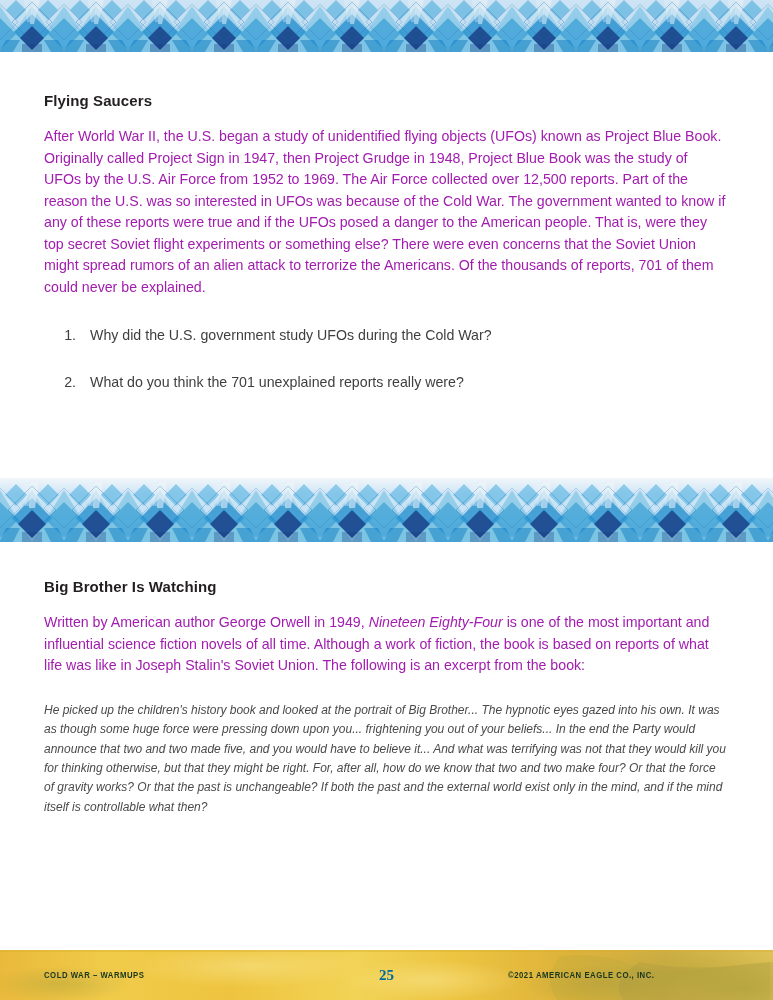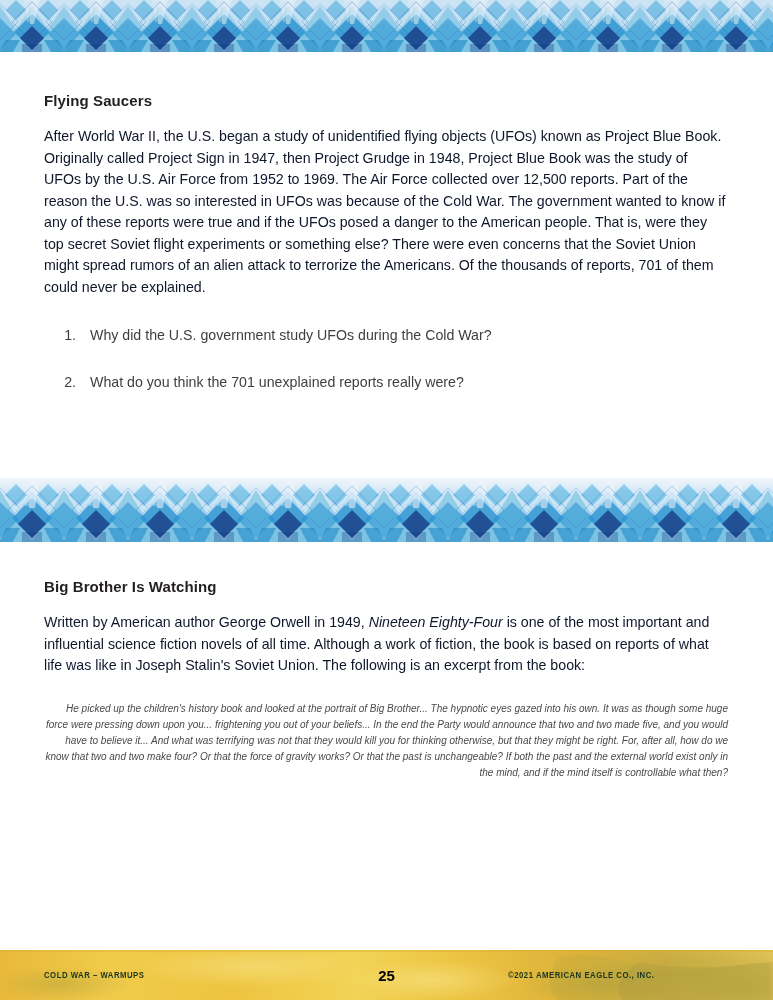--- a/index.html
+++ b/index.html
@@ -43,31 +43,30 @@
     font-weight: bold;
     color: #231f20;
     margin: 0 0 17px 0;
     letter-spacing: 0.1px;
   }
 
   p.body-text {
     font-size: 14.2px;
     line-height: 1.52;
     margin: 0;
-    color: #0f172a;
+    color: #a21caf;
     text-align: left;
   }
 
   p.excerpt-text {
-    font-size: 10px;
+    font-size: 12px;
     line-height: 1.62;
     margin: 0;
     color: #4a4a4a;
     font-style: italic;
-    text-align: right;
   }
 
   .excerpt-wrap { margin-top: 24px; }
 
   ol.question-list {
     margin: 26px 0 0 0;
     padding-left: 36px;
     font-size: 14.2px;
     line-height: 1.5;
     color: #3f3f3f;
@@ -115,23 +114,23 @@
   }
   #footer-left {
     position: absolute;
     left: 44px;
   }
   #footer-page {
     position: absolute;
     left: 0;
     width: 773px;
     text-align: center;
-    font-family: Liberation Sans, sans-serif;
+    font-family: Liberation Serif, serif;
     font-weight: bold;
-    color: #000000;
+    color: #0369a1;
     font-size: 15px;
   }
   #footer-right {
     position: absolute;
     left: 508px;
   }
 </style>
 </head>
 <body>
 

